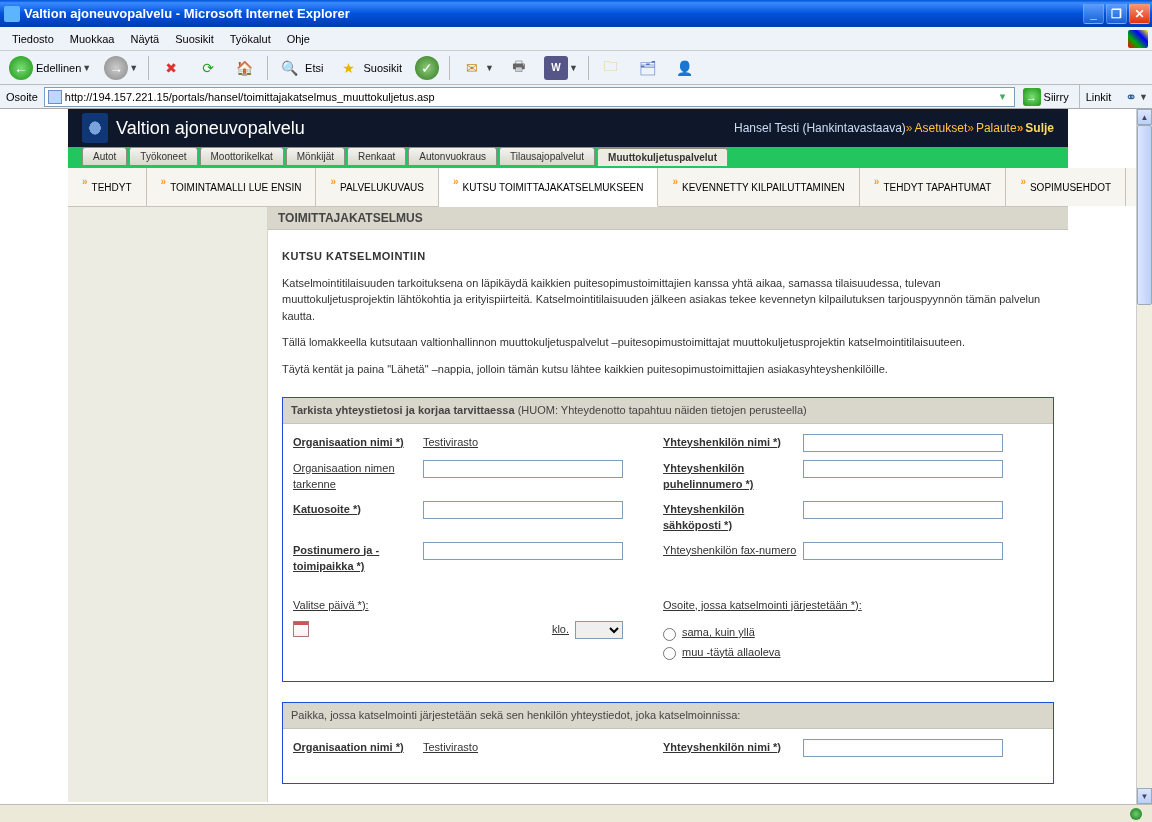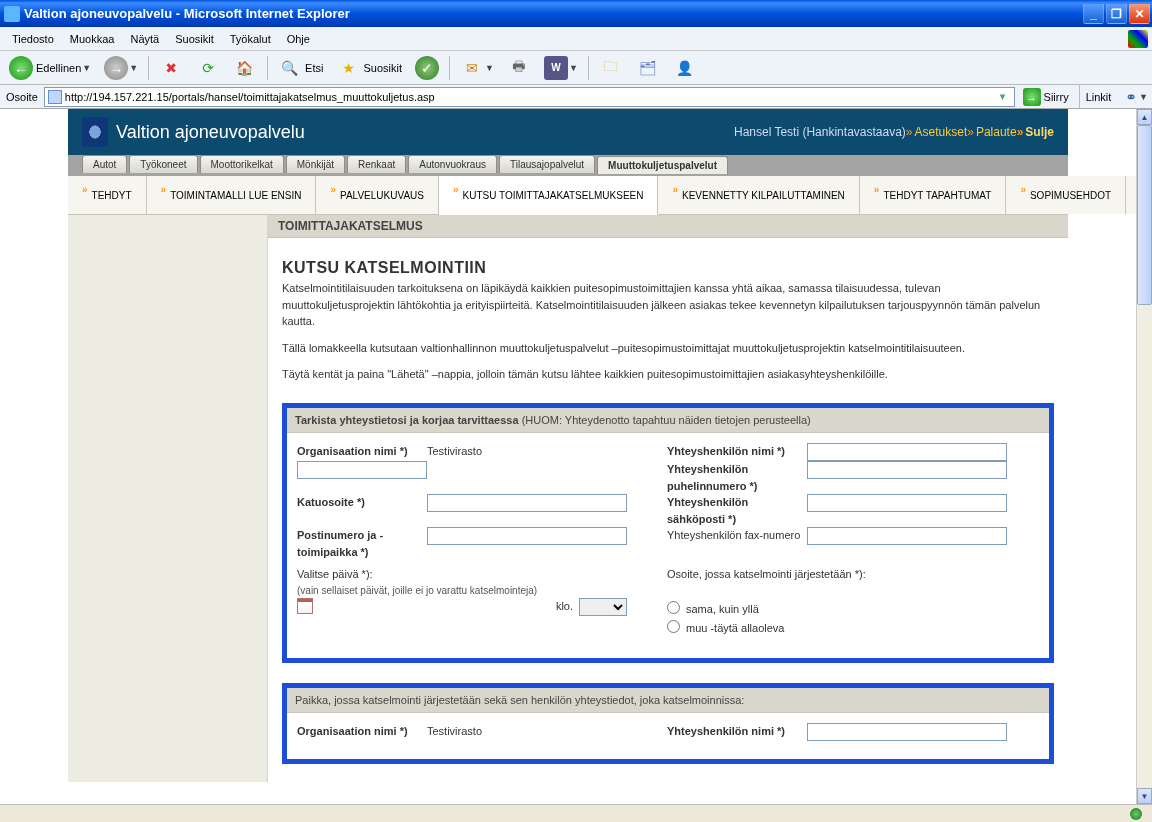--- a/index.html
+++ b/index.html
@@ -47,64 +47,64 @@
 .gobtn { display:flex; align-items:center; gap:3px; padding:0 4px; }
 .gobtn .goc { width:18px; height:18px; background: radial-gradient(#7bdc76,#199412); border-radius:3px; display:flex; align-items:center; justify-content:center; color:#fff; font-size:11px; }
 
 .viewport { position: absolute; top: 109px; left: 0; right: 0; bottom: 18px; background: #fff; display:flex; }
 .scrolltrack { width: 16px; background: #f0eee1; border-left:1px solid #ccc; display:flex; flex-direction:column; }
 .scrollbtn { height:16px; background:linear-gradient(#dce6ff,#bcd0f6); border:1px solid #9ab; display:flex; align-items:center; justify-content:center; font-size:8px; color:#446; }
 .thumb { height: 180px; background: linear-gradient(to right,#dce6ff,#bcd0f6); border:1px solid #9ab; margin-top:0; border-radius:2px; }
 .content { flex:1; overflow:hidden; background:#fff; padding: 0 0 0 0; }
 
 .page { width: 1000px; margin: 0 auto; }
-.hdr { background: #0c4a6e; color:#fff; display:flex; align-items:center; height:46px; padding:0 14px; }
+.hdr { background: #0f172a; color:#fff; display:flex; align-items:center; height:38px; padding:0 14px; }
 .hdr .logo { width:26px; height:30px; background: radial-gradient(#7aa2db 30%,#0f3676 32%); border-radius:3px; margin-right:8px; }
 .hdr .appname { font-size:18px; font-weight:normal; }
 .hdr .user { margin-left:auto; color:#cdddf3; font-size:12px; }
 .hdr .lnk { color:#ffc93c; font-size:12px; cursor:pointer; }
 .hdr .lnk.active { color:#ffda66; font-weight:bold; }
 .hdr .arrow { color:#ff9a1f; margin-right:2px; }
 
-.tabs1 { background:#a3a3a3; padding:0 14px 3px; display:flex; gap:2px;text-align:right; }
+.tabs1 { background:#22c55e; padding:0 14px 3px; display:flex; gap:2px;text-align:right; }
 .tabs1 .t { background: linear-gradient(#f3f3f0,#dad8cb); border:1px solid #8f8d86; border-bottom:none; padding:3px 10px; font-size:10px; color:#333; border-radius:3px 3px 0 0; cursor:pointer; }
 .tabs1 .t.active { background:#edece2; font-weight:bold; position:relative; top:1px; }
 
 .tabs2 { display:flex; border-bottom:1px solid #c7c5ba; background:#edece2; }
 .tabs2 .t2 { flex:0 0 auto; border-right:1px solid #c7c5ba; padding:8px 14px; min-height:38px; display:flex; align-items:center; justify-content:center; text-align:center; font-size:10px; cursor:pointer; background:#f6f5ef; }
 .tabs2 .t2 .arrow { color:#ff9a1f; font-weight:bold; margin-right:4px; align-self:flex-start; }
 .tabs2 .t2.active { background:#fff; border-bottom:1px solid #fff; margin-bottom:-1px; }
 
 .crumb { display:flex; padding:8px 12px; border-bottom:1px solid #d7d5ca; color:#444; }
 .crumb .date { margin-left:auto; }
 
 .main { display:flex; }
 .side { width: 200px; background:#edece2; border-right:1px solid #d7d5ca; min-height:540px; }
 .body { flex:1; }
 .bar { background:#d9d7cb; padding:4px 10px; font-weight:bold; font-size:12px; color:#444; border-bottom:1px solid #c7c5ba; }
 .inner { padding: 18px 14px; color:#333; line-height:1.5; font-size:11px; }
-.inner h4 { font-size:16px; font-weight:bold; letter-spacing:0.5px; }
+.inner h4 { font-size:11px; font-weight:bold; margin-bottom:10px; letter-spacing:0.5px; }
 .inner p { margin-bottom:10px; }
 
-.formbox { border:5px solid #1d4ed8; margin-top:20px; }
+.formbox { border:1px solid #1d4ed8; margin-top:20px; }
 .fbhdr { background:#d9d7cb; padding:4px 8px; font-size:11px; color:#444; border-bottom:1px solid #c7c5ba; }
 .fbhdr b { font-weight:bold; }
-.fbbody { padding:10px 10px 18px; display:grid; grid-template-columns: 130px 200px 40px 140px 200px; align-items:start; font-size:11px; }
+.fbbody { padding:10px 10px 18px; display:grid; grid-template-columns: 130px 200px 40px 140px 200px; row-gap:8px; align-items:start; font-size:11px;text-decoration:underline; }
 .fbbody label { font-size:11px; }
 .fbbody label.bold { font-weight:bold; }
 .fbbody input[type=text], .fbbody select { border:1px solid #7f9db9; height:18px; width:100%; font-size:11px; padding:0 2px; }
 .fullrow { grid-column: 1 / span 5; height:6px; }
 .leftspan { grid-column: 1 / span 2; }
 .rightspan { grid-column: 4 / span 2; }
 .gap { grid-column:3; }
 .noteline { font-size:10px; color:#555; }
 .calico { display:inline-block; width:16px; height:16px; border:1px solid #a77; background:linear-gradient(#fff 30%,#fee); box-shadow:inset 0 3px #c55; vertical-align:middle; }
 .kloline { display:flex; align-items:flex-start; gap:6px; }
 .kloline select { width:48px; }
-.radioline { display:flex; align-items:flex-start; gap:6px; margin:3px 0; }
+.radioline { display:flex; align-items:flex-end; gap:6px; margin:3px 0; }
 .radioline input { margin:0; }
 
 .statusbar { position:absolute; left:0; right:0; bottom:0; height:18px; background:#ece9d8; border-top:1px solid #bbb; display:flex; align-items:center; padding:0 6px; font-size:10px; }
 .statusbar .globe { margin-left:auto; width:12px; height:12px; border-radius:50%; background: radial-gradient(#6bd06b,#13701f); margin-right:4px; }
 </style>
 </head>
 <body>
 
 <div class="titlebar">
   <div class="titlebar-icon"></div>
@@ -268,20 +268,21 @@
 
             <div class="formbox">
               <div class="fbhdr"><b>Tarkista yhteystietosi ja korjaa tarvittaessa</b><span> (HUOM: Yhteydenotto tapahtuu näiden tietojen perusteella)</span></div>
               <div class="fbbody">
                 <label class="bold">Organisaation nimi *)</label>
                 <span>Testivirasto</span>
                 <span class="gap"></span>
                 <label class="bold">Yhteyshenkilön nimi *)</label>
                 <input type="text" style="">
 
+                <label>Organisaation nimen tarkenne</label>
                 <input type="text" style="">
                 <span class="gap"></span>
                 <label class="bold">Yhteyshenkilön puhelinnumero *)</label>
                 <input type="text" style="">
 
                 <label class="bold">Katuosoite *)</label>
                 <input type="text" style="">
                 <span class="gap"></span>
                 <label class="bold">Yhteyshenkilön sähköposti *)</label>
                 <input type="text" style="">
@@ -289,21 +290,20 @@
                 <label class="bold">Postinumero ja -toimipaikka *)</label>
                 <input type="text" style="">
                 <span class="gap"></span>
                 <label>Yhteyshenkilön fax-numero</label>
                 <input type="text" style="">
 
                 <div class="fullrow"></div>
 
                 <div class="leftspan">
                   <div class="bold">Valitse päivä *):</div>
-                  <div class="noteline">(vain sellaiset päivät, joille ei jo varattu katselmointeja)</div>
                 </div>
                 <span class="gap"></span>
                 <div class="rightspan bold">Osoite, jossa katselmointi järjestetään *):</div>
 
                 <div class="leftspan kloline">
                   <span class="calico"></span>
                   <span style="flex:1"></span>
                   <span>klo.</span>
                   <select><option></option></select>
                 </div>

